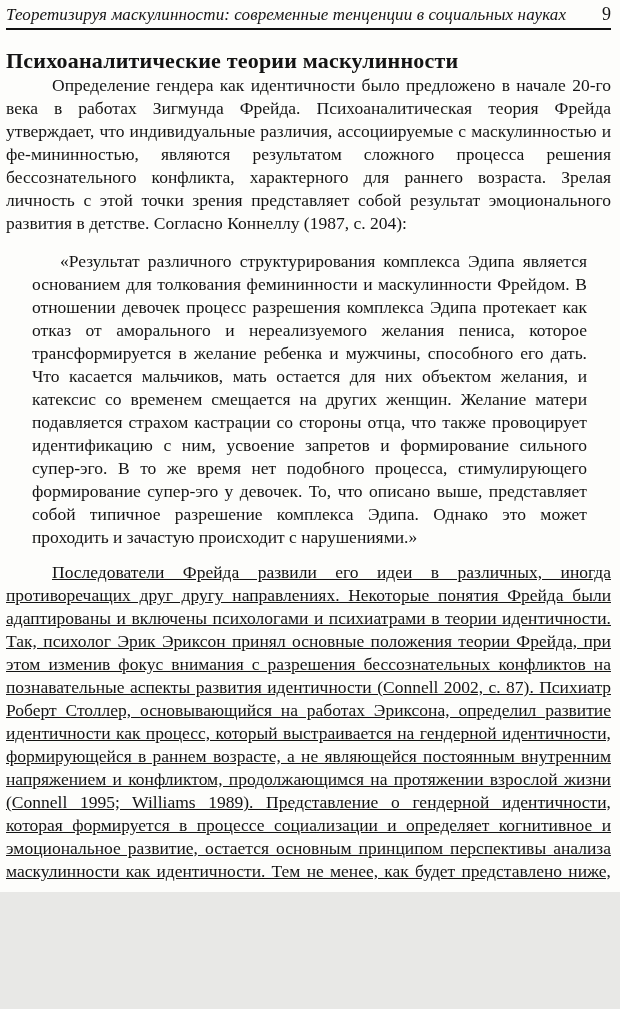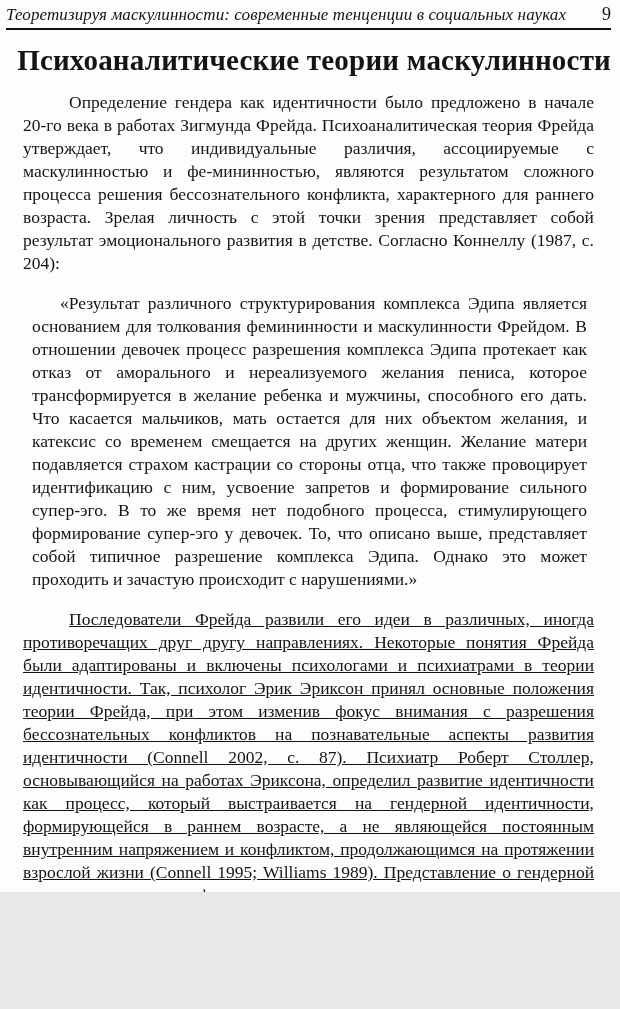--- a/index.html
+++ b/index.html
@@ -39,34 +39,33 @@
     padding-left: 14px;
   }
   .head-rule {
     border: 0;
     border-top: 2.5px solid #111;
     margin: 3px 0 0 0;
   }
   
   .section-heading {
     margin: 17px 0 0 0;
-    font-size: 29px;
+    font-size: 22px;
     line-height: 27px;
     font-weight: bold;
     letter-spacing: 0.2px;
-    text-align: right;
   }
   
   .body-text {
     font-size: 17.5px;
     line-height: 23px;
     text-align: justify;
   }
   p.para {
-    margin: 17px;
+    margin: 0;
     text-indent: 46px;
   }
   .para-1 { margin-top: 24px; }
   .para-2 { margin-top: 15px; text-decoration: underline; }
   blockquote.quote {
     margin: 15px 24px 12px 26px;
     text-indent: 28px;
     text-align: justify;
   }
 </style>

